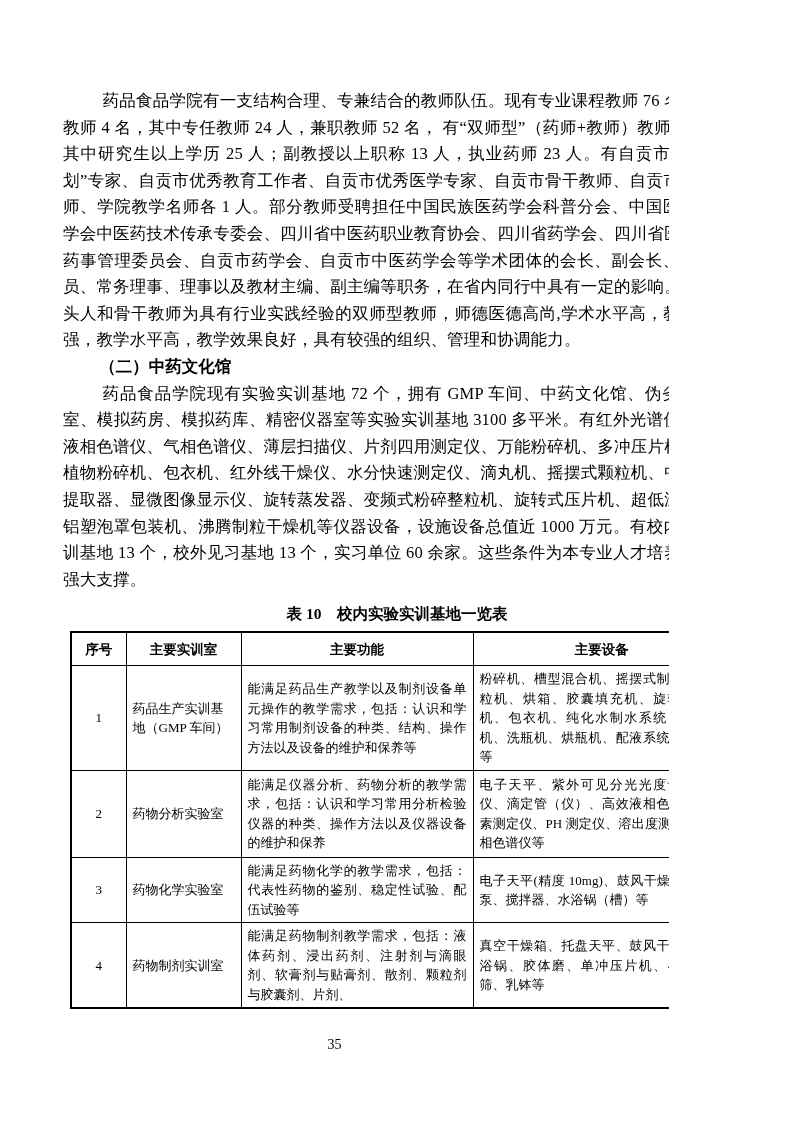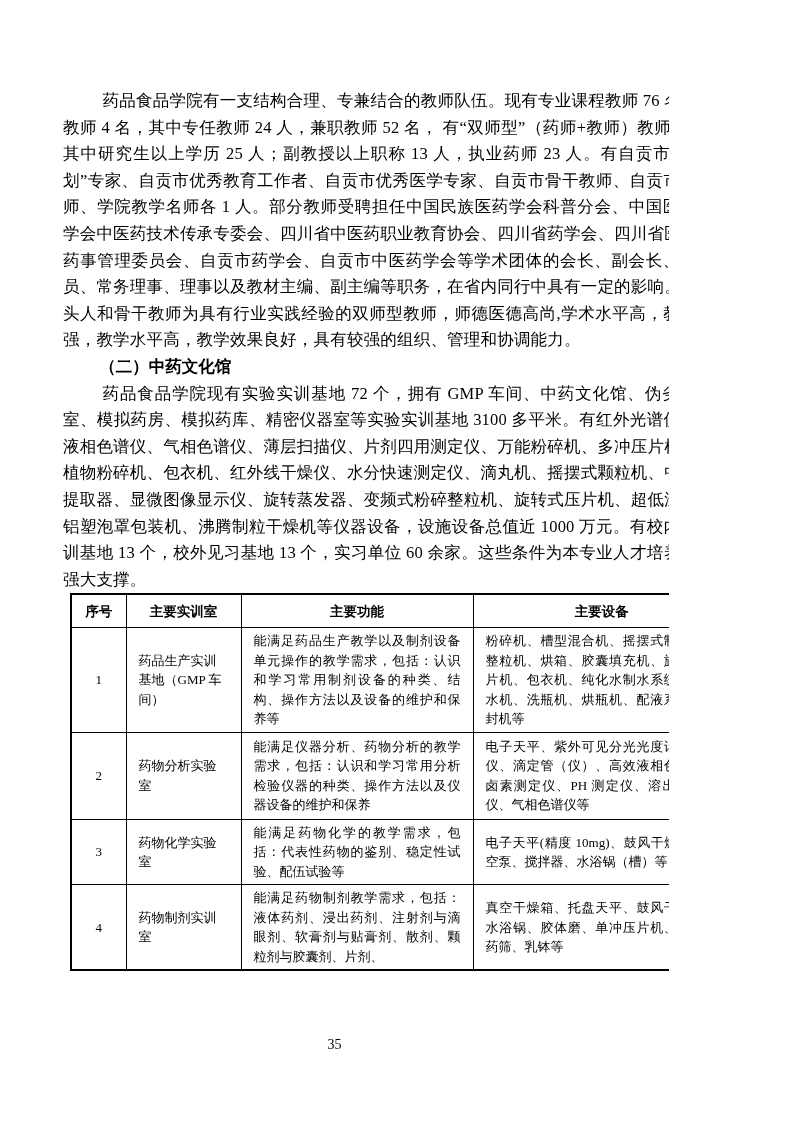--- a/index.html
+++ b/index.html
@@ -48,21 +48,21 @@
     border-collapse: collapse;
     table-layout: fixed;
     width: 660px;
     margin-left: 7px;
     border: 2px solid #000;
   }
   .base-table th, .base-table td {
     border: 1px solid #000;
     font-size: 13px;
     line-height: 19.5px;
-    padding: 3px 12px;
+    padding: 3px 6px;
     vertical-align: middle;
     overflow: hidden;
   }
   .base-table th {
     font-weight: bold;
     text-align: center;
     height: 26px;
     font-size: 13.5px;
   }
   .col-no   { width: 55px; }
@@ -93,20 +93,21 @@
   <div class="content">
 
     <p class="para">药品食品学院有一支结构合理、专兼结合的教师队伍。现有专业课程教师 76 名，实验教师 4 名，其中专任教师 24 人，兼职教师 52 名， 有“双师型”（药师+教师）教师 21 人。其中研究生以上学历 25 人；副教授以上职称 13 人，执业药师 23 人。有自贡市“双千计划”专家、自贡市优秀教育工作者、自贡市优秀医学专家、自贡市骨干教师、自贡市教学名师、学院教学名师各 1 人。部分教师受聘担任中国民族医药学会科普分会、中国医药教育学会中医药技术传承专委会、四川省中医药职业教育协会、四川省药学会、四川省医院协会药事管理委员会、自贡市药学会、自贡市中医药学会等学术团体的会长、副会长、主任委员、常务理事、理事以及教材主编、副主编等职务，在省内同行中具有一定的影响。专业带头人和骨干教师为具有行业实践经验的双师型教师，师德医德高尚,学术水平高，教学能力强，教学水平高，教学效果良好，具有较强的组织、管理和协调能力。</p>
 
     <p class="heading">（二）中药文化馆</p>
 
     <p class="para">药品食品学院现有实验实训基地 72 个，拥有 GMP 车间、中药文化馆、伪劣药陈列室、模拟药房、模拟药库、精密仪器室等实验实训基地 3100 多平米。有红外光谱仪、高效液相色谱仪、气相色谱仪、薄层扫描仪、片剂四用测定仪、万能粉碎机、多冲压片机、微型植物粉碎机、包衣机、红外线干燥仪、水分快速测定仪、滴丸机、摇摆式颗粒机、中药回流提取器、显微图像显示仪、旋转蒸发器、变频式粉碎整粒机、旋转式压片机、超低温冰箱、铝塑泡罩包装机、沸腾制粒干燥机等仪器设备，设施设备总值近 1000 万元。有校内实验实训基地 13 个，校外见习基地 13 个，实习单位 60 余家。这些条件为本专业人才培养提供了强大支撑。</p>
 
 
 
+    <div class="table-caption">表 10　校内实验实训基地一览表</div>
 
     <table class="base-table">
       <colgroup>
         <col class="col-no">
         <col class="col-room">
         <col class="col-func">
         <col class="col-equip">
       </colgroup>
       <thead>
         <tr>

